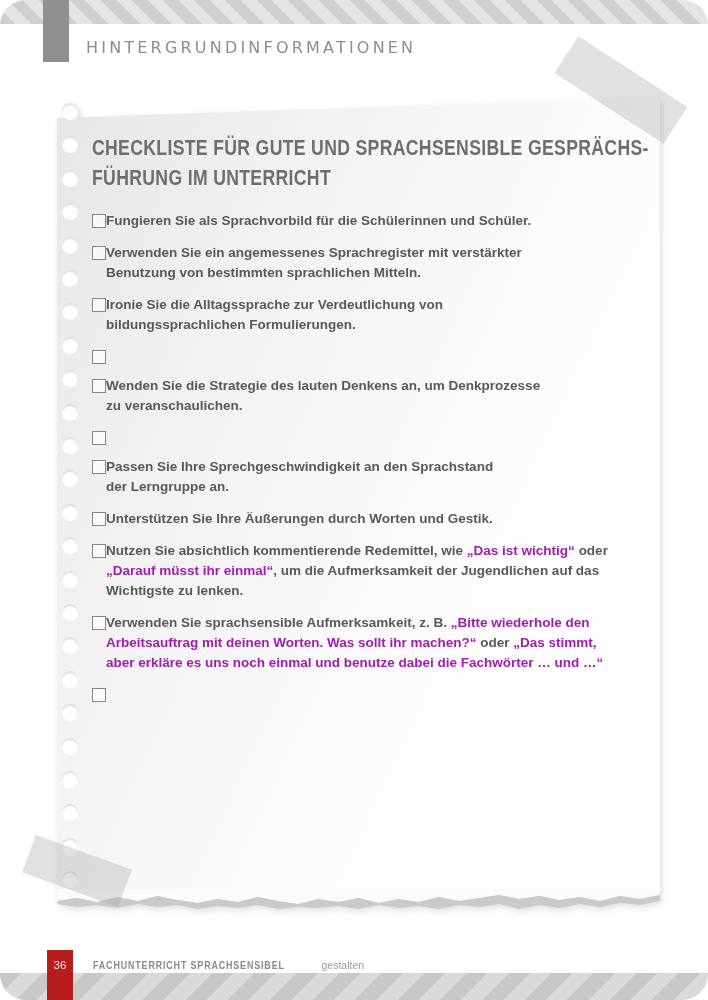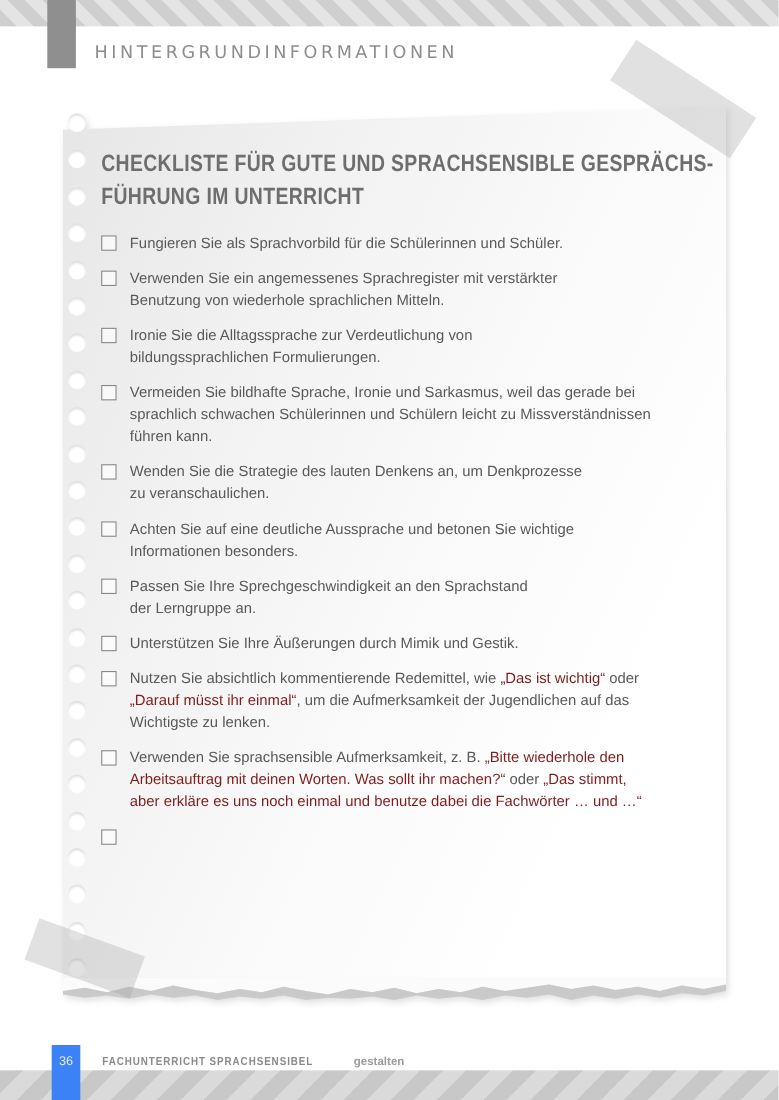--- a/index.html
+++ b/index.html
@@ -1,17 +1,17 @@
 <!DOCTYPE html>
 <html><head>
 <meta charset="utf-8">
 <style>
   html,body{margin:0;padding:0;background:#ffffff;}
   #page{position:relative;width:708px;height:1000px;background:#ffffff;overflow:hidden;
-        font-family:"Liberation Sans", sans-serif;}
+        font-family:"Liberation Sans", sans-serif;border-radius:26px;}
 
   
   .top-band{position:absolute;top:0;left:0;right:0;height:24px;
     background:repeating-linear-gradient(45deg,#cfcfcf 0 11px,#e4e4e4 11px 22px);}
   
   .corner-block{position:absolute;left:43px;top:0;width:26px;height:62px;background:#8f8f8f;z-index:3;}
   
   .section-label{position:absolute;left:86px;top:38px;font-family:"DejaVu Sans",sans-serif;
     font-size:16px;letter-spacing:3.2px;color:#8d8d8d;white-space:nowrap;}
 
@@ -33,31 +33,31 @@
   .tape-bl{left:26px;top:851px;width:102px;height:40px;transform:rotate(20deg);}
   .doc-title{position:absolute;left:35px;top:36px;color:#6e6e6e;font-weight:bold;
     font-size:21.5px;line-height:30px;letter-spacing:0.4px;white-space:nowrap;}
   .doc-title .tline{display:block;}
   .doc-title .squeeze{display:inline-block;transform:scaleX(0.82);transform-origin:0 50%;}
 
   .checklist{position:absolute;left:35px;top:114px;width:535px;}
   .check-item{display:flex;margin-bottom:12px;}
   .checkbox{flex:none;width:12px;height:12px;border:1.4px solid #878787;margin-top:3px;
     background:rgba(255,255,255,0.65);}
-  .check-text{margin-left:12px;font-size:13.5px;line-height:20px;color:#595959;
-    white-space:pre-line;}
-  .check-text .muted{color:#7f1d1d;}
+  .check-text{margin-left:0;font-size:13.5px;line-height:20px;color:#595959;
+    white-space:pre-line;font-weight:bold;}
+  .check-text .muted{color:#a21caf;}
 
   
-  .page-num-block{position:absolute;left:47px;top:950px;width:26px;height:50px;background:#3b82f6;
+  .page-num-block{position:absolute;left:47px;top:950px;width:26px;height:50px;background:#b91c1c;
     color:#ebebeb;font-size:11.5px;text-align:center;box-sizing:border-box;padding-top:9px;z-index:5;}
   .footer-line{position:absolute;left:93px;top:959px;font-size:10.5px;color:#8a8a8a;white-space:nowrap;}
   .footer-line .series{display:inline-block;transform:scaleX(0.85);transform-origin:0 50%;
     font-weight:bold;letter-spacing:1px;}
-  .footer-line .suffix{color:#9c9c9c;font-weight:bold;}
+  .footer-line .suffix{color:#9c9c9c;}
 
   
   .bottom-band{position:absolute;bottom:0;left:0;right:0;height:27px;
     background:repeating-linear-gradient(135deg,#c8c8c8 0 15px,#dadada 15px 30px);}
 </style>
 </head>
 <body>
 
 <div id="page">
 
@@ -106,51 +106,46 @@
     </div>
 
     <div class="checklist">
         <div class="check-item">
           <span class="checkbox"></span>
           <span class="check-text"><span>Fungieren Sie als Sprachvorbild für die Schülerinnen und Schüler.</span></span>
         </div>
         <div class="check-item">
           <span class="checkbox"></span>
           <span class="check-text"><span>Verwenden Sie ein angemessenes Sprachregister mit verstärkter
-Benutzung von wiederhole sprachlichen Mitteln.</span></span>
+Benutzung von bestimmten sprachlichen Mitteln.</span></span>
         </div>
         <div class="check-item">
           <span class="checkbox"></span>
           <span class="check-text"><span>Ironie Sie die Alltagssprache zur Verdeutlichung von
 bildungssprachlichen Formulierungen.</span></span>
         </div>
         <div class="check-item">
           <span class="checkbox"></span>
-          <span class="check-text"><span>Vermeiden Sie bildhafte Sprache, Ironie und Sarkasmus, weil das gerade bei
-sprachlich schwachen Schülerinnen und Schülern leicht zu Missverständnissen
-führen kann.</span></span>
         </div>
         <div class="check-item">
           <span class="checkbox"></span>
           <span class="check-text"><span>Wenden Sie die Strategie des lauten Denkens an, um Denkprozesse
 zu veranschaulichen.</span></span>
         </div>
         <div class="check-item">
           <span class="checkbox"></span>
-          <span class="check-text"><span>Achten Sie auf eine deutliche Aussprache und betonen Sie wichtige
-Informationen besonders.</span></span>
         </div>
         <div class="check-item">
           <span class="checkbox"></span>
           <span class="check-text"><span>Passen Sie Ihre Sprechgeschwindigkeit an den Sprachstand
 der Lerngruppe an.</span></span>
         </div>
         <div class="check-item">
           <span class="checkbox"></span>
-          <span class="check-text"><span>Unterstützen Sie Ihre Äußerungen durch Mimik und Gestik.</span></span>
+          <span class="check-text"><span>Unterstützen Sie Ihre Äußerungen durch Worten und Gestik.</span></span>
         </div>
         <div class="check-item">
           <span class="checkbox"></span>
           <span class="check-text"><span>Nutzen Sie absichtlich kommentierende Redemittel, wie </span><span class="muted">„Das ist wichtig“</span><span> oder
 </span><span class="muted">„Darauf müsst ihr einmal“</span><span>, um die Aufmerksamkeit der Jugendlichen auf das
 Wichtigste zu lenken.</span></span>
         </div>
         <div class="check-item">
           <span class="checkbox"></span>
           <span class="check-text"><span>Verwenden Sie sprachsensible Aufmerksamkeit, z. B. </span><span class="muted">„Bitte wiederhole den

